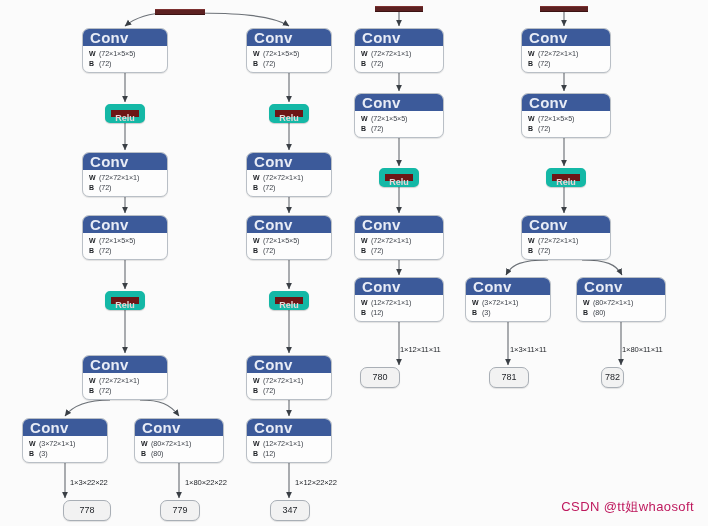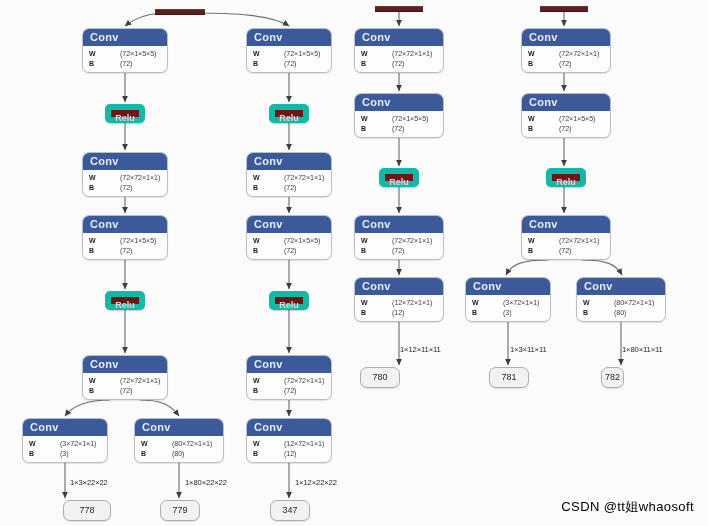--- a/index.html
+++ b/index.html
@@ -19,35 +19,34 @@
     box-sizing:border-box;
     border:1px solid #b9bfc6;
     border-radius:7px;
     background:#fdfdfd;
     overflow:hidden;
     box-shadow:0 1px 1px rgba(0,0,0,.10);
   }
   .node .hdr{
     background:#3c5a9a;
     color:#e8ecf6;
-    font-size:11px;
+    font-size:15px;
     font-weight:bold;
     letter-spacing:.3px;
     padding:3px 0 3px 7px;
     line-height:11px;
   }
   .node .body{padding:3px 0 3px 6px;}
   .node .row{
     font-size:7.2px;
     color:#30353d;
     line-height:10px;
     white-space:nowrap;
     display:flex;
     align-items:flex-end;
-    gap:21px;
   }
   .node .k{
     font-weight:bold;
     font-size:7px;
     color:#1c1f24;
     display:inline-block;
     width:10px;
   }
   .node .v{color:#3a3f47;letter-spacing:-.1px;}
 
@@ -98,21 +97,21 @@
     color:#1d2025;
     white-space:nowrap;
     letter-spacing:-.1px;
   }
 
   
   #watermark{
     position:absolute;
     right:14px;bottom:10px;
     font-size:13px;
-    color:#000000;
+    color:#be185d;
     white-space:nowrap;
     letter-spacing:.4px;
   }
 </style>
 </head>
 <body>
 
 <div id="canvas">
 
   <svg id="edges" viewBox="0 0 708 526" xmlns="http://www.w3.org/2000/svg">

